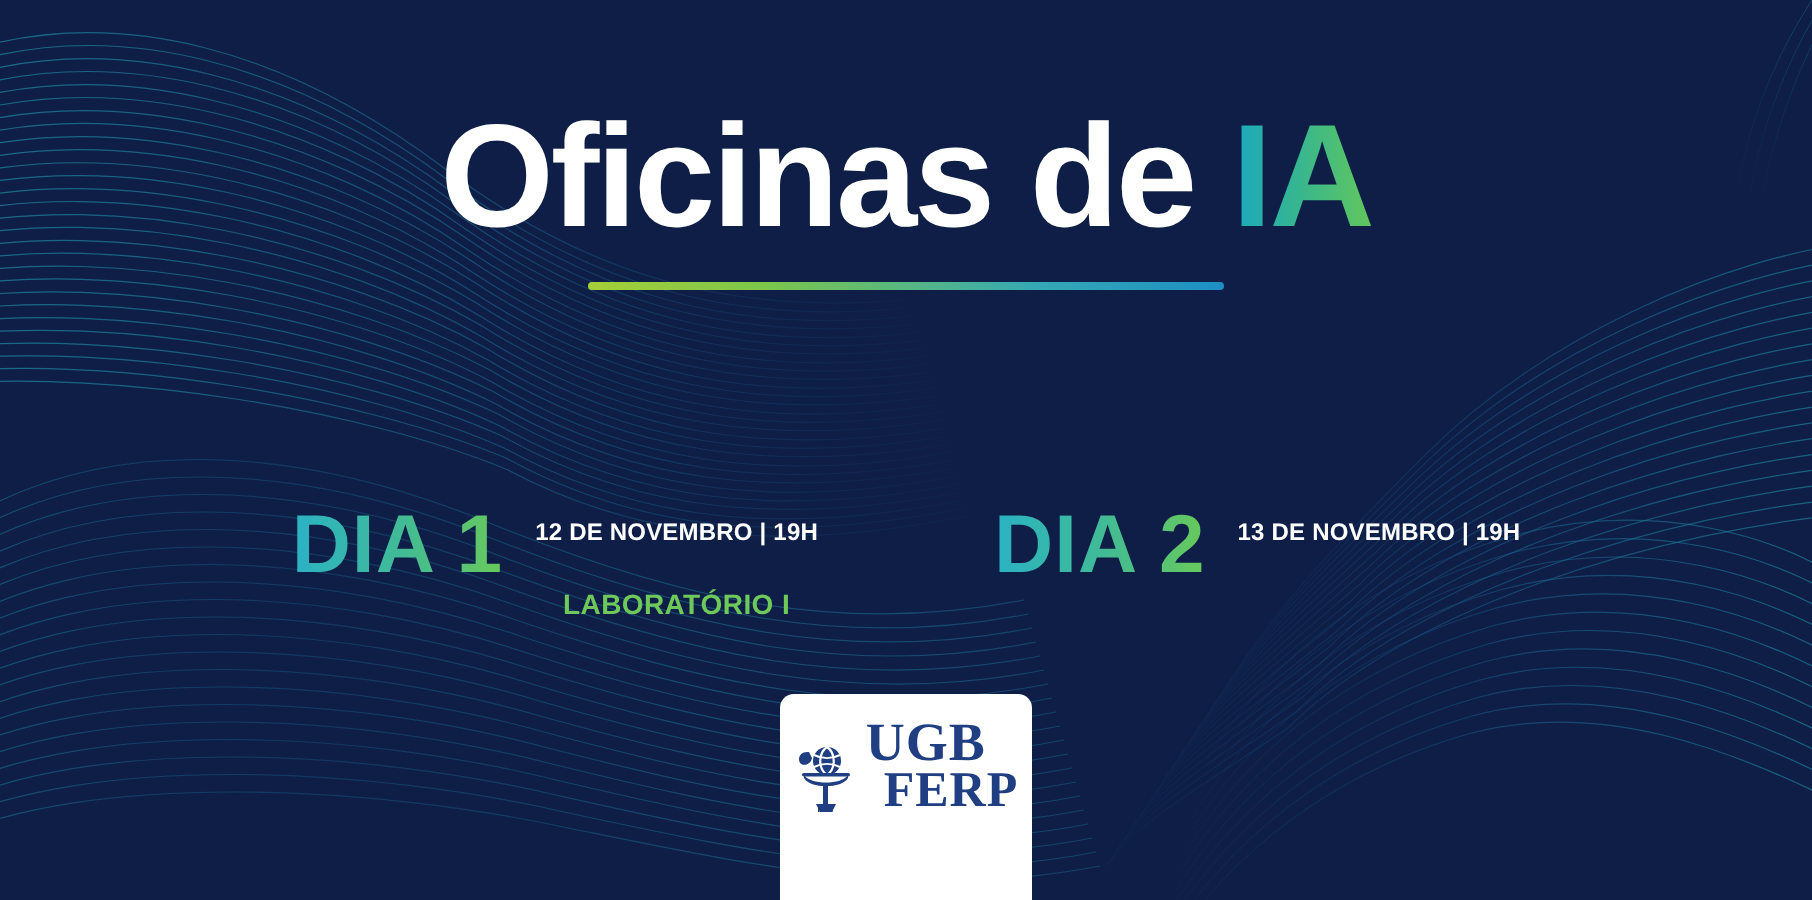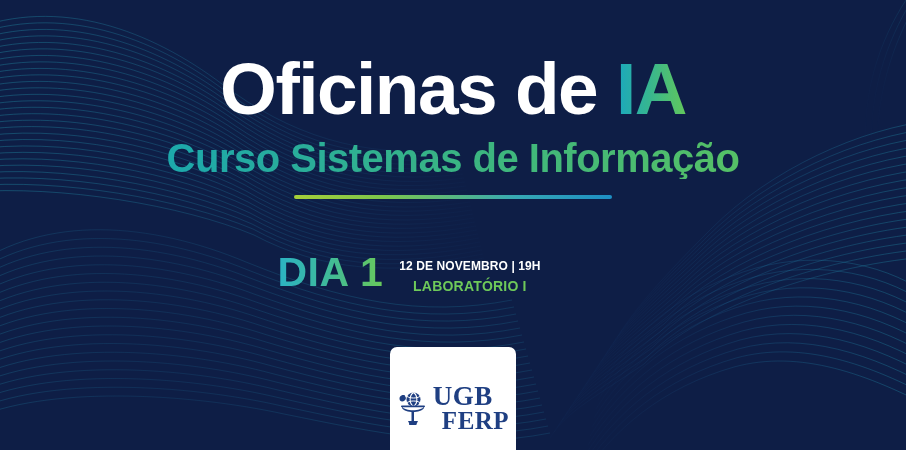--- a/index.html
+++ b/index.html
@@ -103,21 +103,21 @@
   .day-details { padding-top:7px; text-align:center; }
   .day-date {
     font-size:12px;
     font-weight:700;
     letter-spacing:0.1px;
     color:#ffffff;
     white-space:nowrap;
     line-height:1.25;
   }
   .day-room {
-    margin-top:4px;
+    margin-top:20px;
     font-size:14px;
     font-weight:700;
     letter-spacing:0.2px;
     color:#6ec95a;
     white-space:nowrap;
     line-height:1.25;
   }
 
   
   #logo-card {
@@ -125,21 +125,21 @@
     left:390px; top:347px;
     width:126px; height:103px;
     background:#ffffff;
     border-radius:7px 7px 0 0;
     display:flex;
     align-items:flex-start;
     justify-content:center;
     padding-top:12px;
     z-index:6;
   }
-  #logo-inner { display:flex; align-items:center; gap:5px;margin-top:25px; }
+  #logo-inner { display:flex; align-items:flex-end; gap:5px; }
   #logo-mark { width:31px; height:36px; flex:0 0 auto; }
   #logo-text {
     display:flex; flex-direction:column;
     line-height:0.92;
     font-family:"Liberation Serif", serif;
     color:#1f3f82;
   }
   #logo-ugb { font-size:27px; font-weight:700; letter-spacing:0.5px; }
   #logo-ferp { font-size:25px; font-weight:700; letter-spacing:0.5px; padding-left:9px; }
 </style>
@@ -261,36 +261,37 @@
       <path d="M906 0 C 880 40, 862 92, 866 150"></path>
       <path d="M912 0 C 886 42, 868 96, 872 154"></path>
       <path d="M918 0 C 892 44, 874 100, 878 158"></path>
     </g>
   </svg>
 
   <div id="content">
 
     <div id="title-block">
       <div id="main-title"><span>Oficinas de </span><span id="title-accent">IA</span></div>
-      <div id="subtitle">Curso Sistemas de Informação</div>
       <div id="divider"></div>
     </div>
 
     <div id="days">
 
       <div class="day-group">
         <div class="day-label">DIA 1</div>
         <div class="day-details">
           <div class="day-date">12 DE NOVEMBRO | 19H</div>
           <div class="day-room">LABORATÓRIO I</div>
         </div>
       </div>
 
       <div class="day-group">
+        <div class="day-label">DIA 2</div>
         <div class="day-details">
+          <div class="day-date">13 DE NOVEMBRO | 19H</div>
         </div>
       </div>
 
     </div>
 
     <div id="logo-card">
       <div id="logo-inner">
         <svg id="logo-mark" viewBox="0 0 62 72" aria-hidden="true">
           <g fill="#1f3f82">
 

